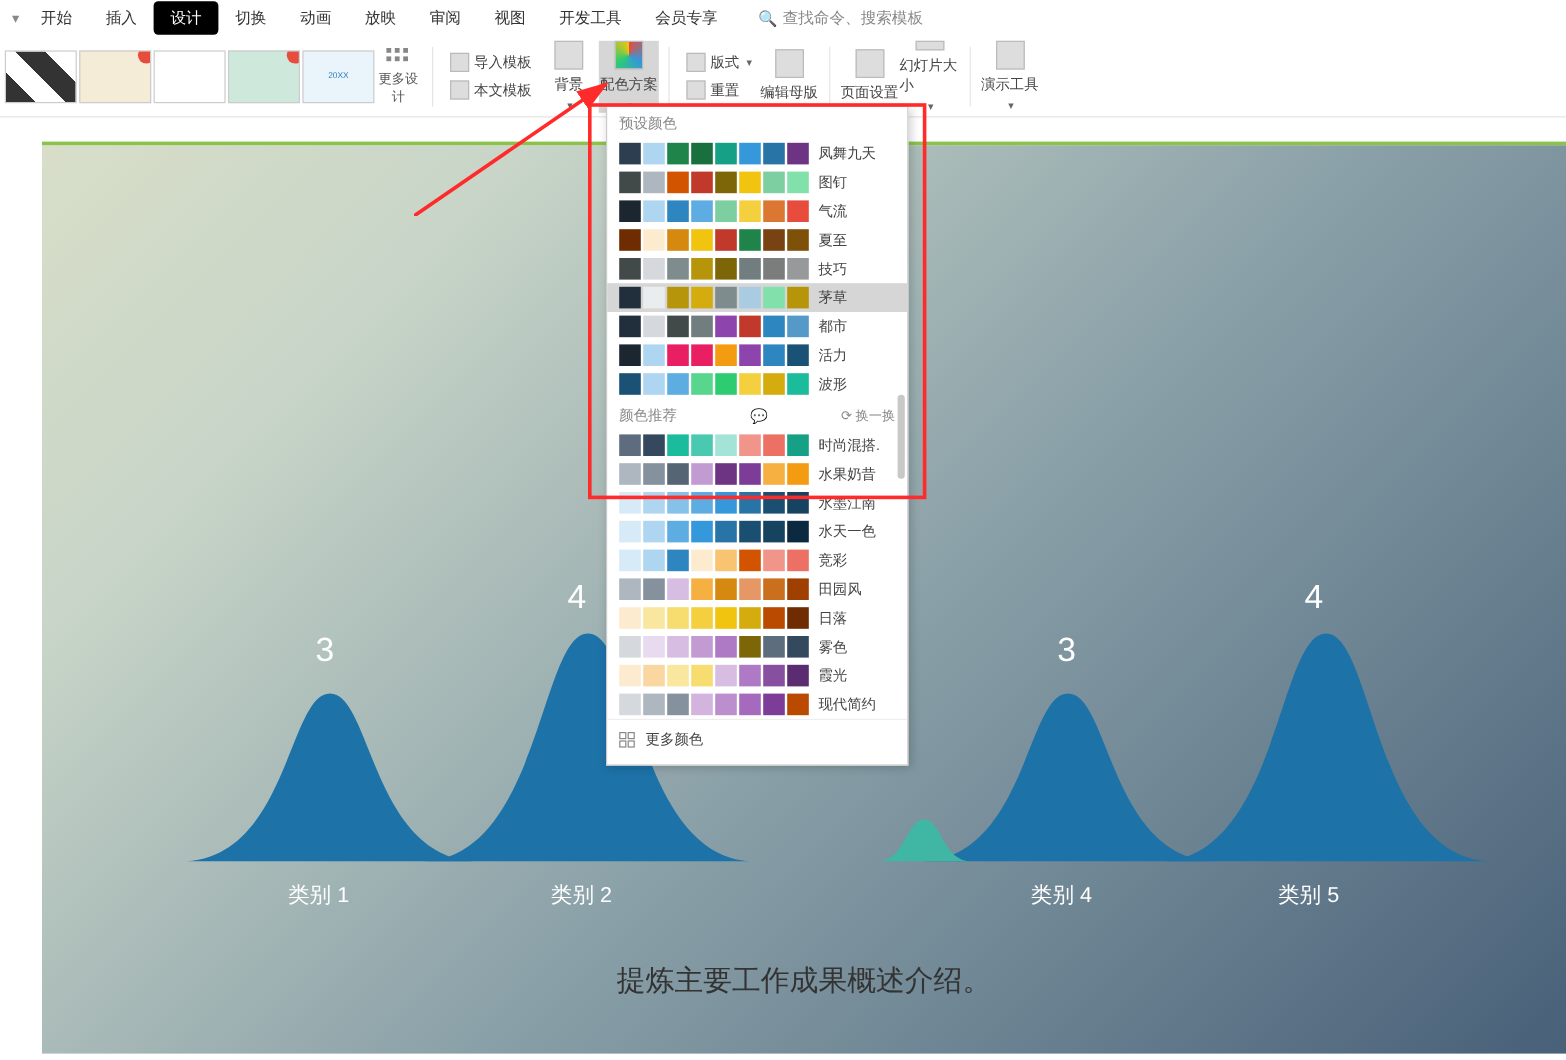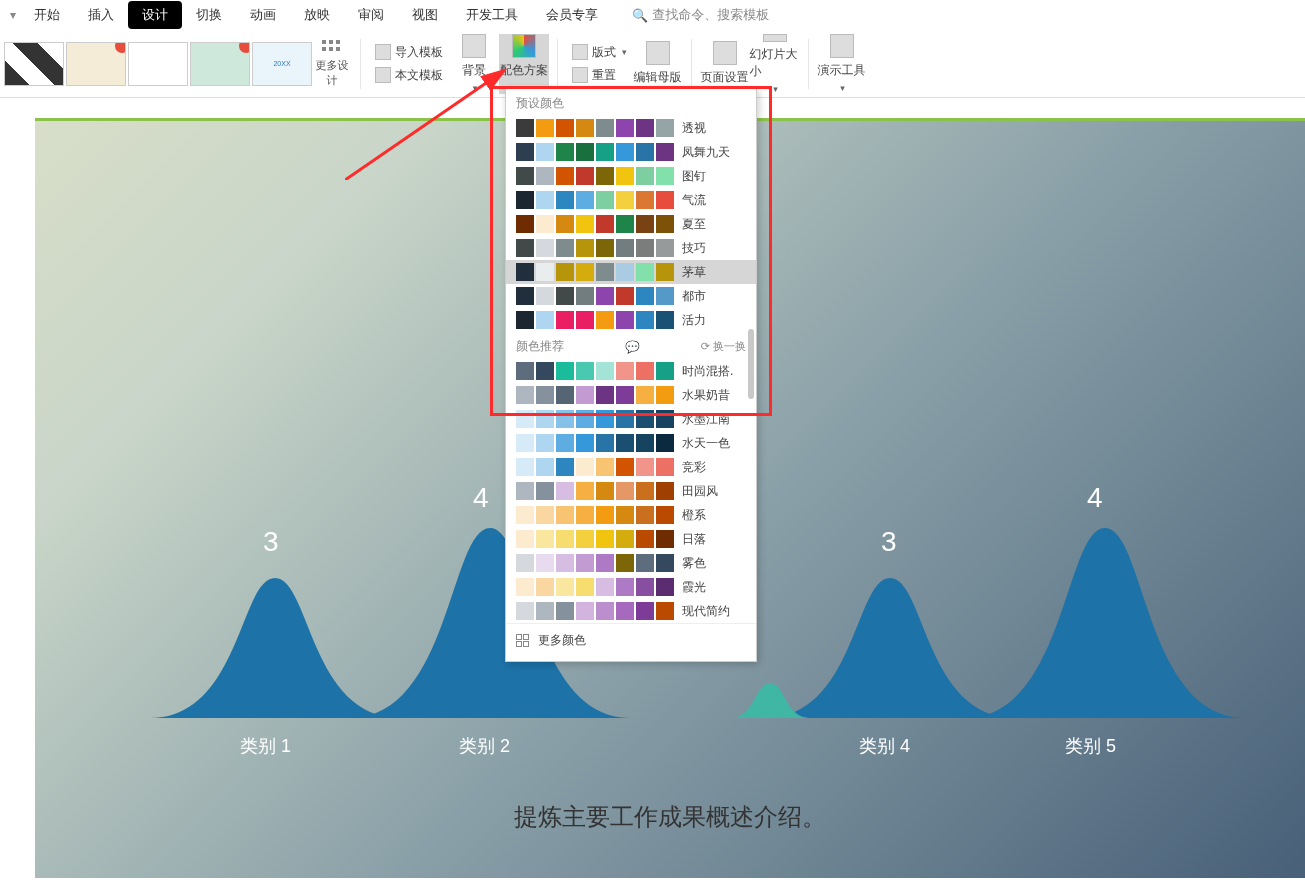--- a/index.html
+++ b/index.html
@@ -200,33 +200,20 @@
   </div>
 </div>
 
 <div class="color-dropdown">
   <div class="cd-section-title">
       <span>预设颜色</span>
     </div>
   <div id="preset-rows">
       <div class="cd-row">
         <div class="swatches">
-          <div class="sw" style="background: rgb(59, 59, 59);"></div>
-          <div class="sw" style="background: rgb(243, 156, 18);"></div>
-          <div class="sw" style="background: rgb(211, 84, 0);"></div>
-          <div class="sw" style="background: rgb(214, 137, 16);"></div>
-          <div class="sw" style="background: rgb(127, 140, 141);"></div>
-          <div class="sw" style="background: rgb(142, 68, 173);"></div>
-          <div class="sw" style="background: rgb(108, 52, 131);"></div>
-          <div class="sw" style="background: rgb(149, 165, 166);"></div>
-        </div>
-        <span class="cd-name">透视</span>
-      </div>
-      <div class="cd-row">
-        <div class="swatches">
           <div class="sw" style="background: rgb(44, 62, 80);"></div>
           <div class="sw" style="background: rgb(174, 214, 241);"></div>
           <div class="sw" style="background: rgb(30, 132, 73);"></div>
           <div class="sw" style="background: rgb(25, 111, 61);"></div>
           <div class="sw" style="background: rgb(22, 160, 133);"></div>
           <div class="sw" style="background: rgb(52, 152, 219);"></div>
           <div class="sw" style="background: rgb(40, 116, 166);"></div>
           <div class="sw" style="background: rgb(108, 52, 131);"></div>
         </div>
         <span class="cd-name">凤舞九天</span>
@@ -315,20 +302,33 @@
           <div class="sw" style="background: rgb(174, 214, 241);"></div>
           <div class="sw" style="background: rgb(233, 30, 99);"></div>
           <div class="sw" style="background: rgb(233, 30, 99);"></div>
           <div class="sw" style="background: rgb(243, 156, 18);"></div>
           <div class="sw" style="background: rgb(142, 68, 173);"></div>
           <div class="sw" style="background: rgb(46, 134, 193);"></div>
           <div class="sw" style="background: rgb(26, 82, 118);"></div>
         </div>
         <span class="cd-name">活力</span>
       </div>
+      <div class="cd-row">
+        <div class="swatches">
+          <div class="sw" style="background: rgb(26, 82, 118);"></div>
+          <div class="sw" style="background: rgb(174, 214, 241);"></div>
+          <div class="sw" style="background: rgb(93, 173, 226);"></div>
+          <div class="sw" style="background: rgb(88, 214, 141);"></div>
+          <div class="sw" style="background: rgb(46, 204, 113);"></div>
+          <div class="sw" style="background: rgb(244, 208, 63);"></div>
+          <div class="sw" style="background: rgb(212, 172, 13);"></div>
+          <div class="sw" style="background: rgb(26, 188, 156);"></div>
+        </div>
+        <span class="cd-name">波形</span>
+      </div>
     </div>
   <div class="cd-section-title">
     <span>颜色推荐</span>
       <span style="color:#bbb;">💬</span>
     <span class="refresh-link">⟳ <span>换一换</span></span>
   </div>
   <div id="recommend-rows">
       <div class="cd-row">
         <div class="swatches">
           <div class="sw" style="background: rgb(93, 109, 126);"></div>
@@ -399,33 +399,20 @@
           <div class="sw" style="background: rgb(174, 182, 191);"></div>
           <div class="sw" style="background: rgb(133, 146, 158);"></div>
           <div class="sw" style="background: rgb(215, 189, 226);"></div>
           <div class="sw" style="background: rgb(245, 176, 65);"></div>
           <div class="sw" style="background: rgb(214, 137, 16);"></div>
           <div class="sw" style="background: rgb(229, 152, 102);"></div>
           <div class="sw" style="background: rgb(202, 111, 30);"></div>
           <div class="sw" style="background: rgb(160, 64, 0);"></div>
         </div>
         <span class="cd-name">田园风</span>
-      </div>
-      <div class="cd-row">
-        <div class="swatches">
-          <div class="sw" style="background: rgb(253, 235, 208);"></div>
-          <div class="sw" style="background: rgb(250, 215, 160);"></div>
-          <div class="sw" style="background: rgb(248, 196, 113);"></div>
-          <div class="sw" style="background: rgb(245, 176, 65);"></div>
-          <div class="sw" style="background: rgb(243, 156, 18);"></div>
-          <div class="sw" style="background: rgb(214, 137, 16);"></div>
-          <div class="sw" style="background: rgb(202, 111, 30);"></div>
-          <div class="sw" style="background: rgb(186, 74, 0);"></div>
-        </div>
-        <span class="cd-name">橙系</span>
       </div>
       <div class="cd-row">
         <div class="swatches">
           <div class="sw" style="background: rgb(253, 235, 208);"></div>
           <div class="sw" style="background: rgb(249, 231, 159);"></div>
           <div class="sw" style="background: rgb(247, 220, 111);"></div>
           <div class="sw" style="background: rgb(244, 208, 63);"></div>
           <div class="sw" style="background: rgb(241, 196, 15);"></div>
           <div class="sw" style="background: rgb(212, 172, 13);"></div>
           <div class="sw" style="background: rgb(186, 74, 0);"></div>

